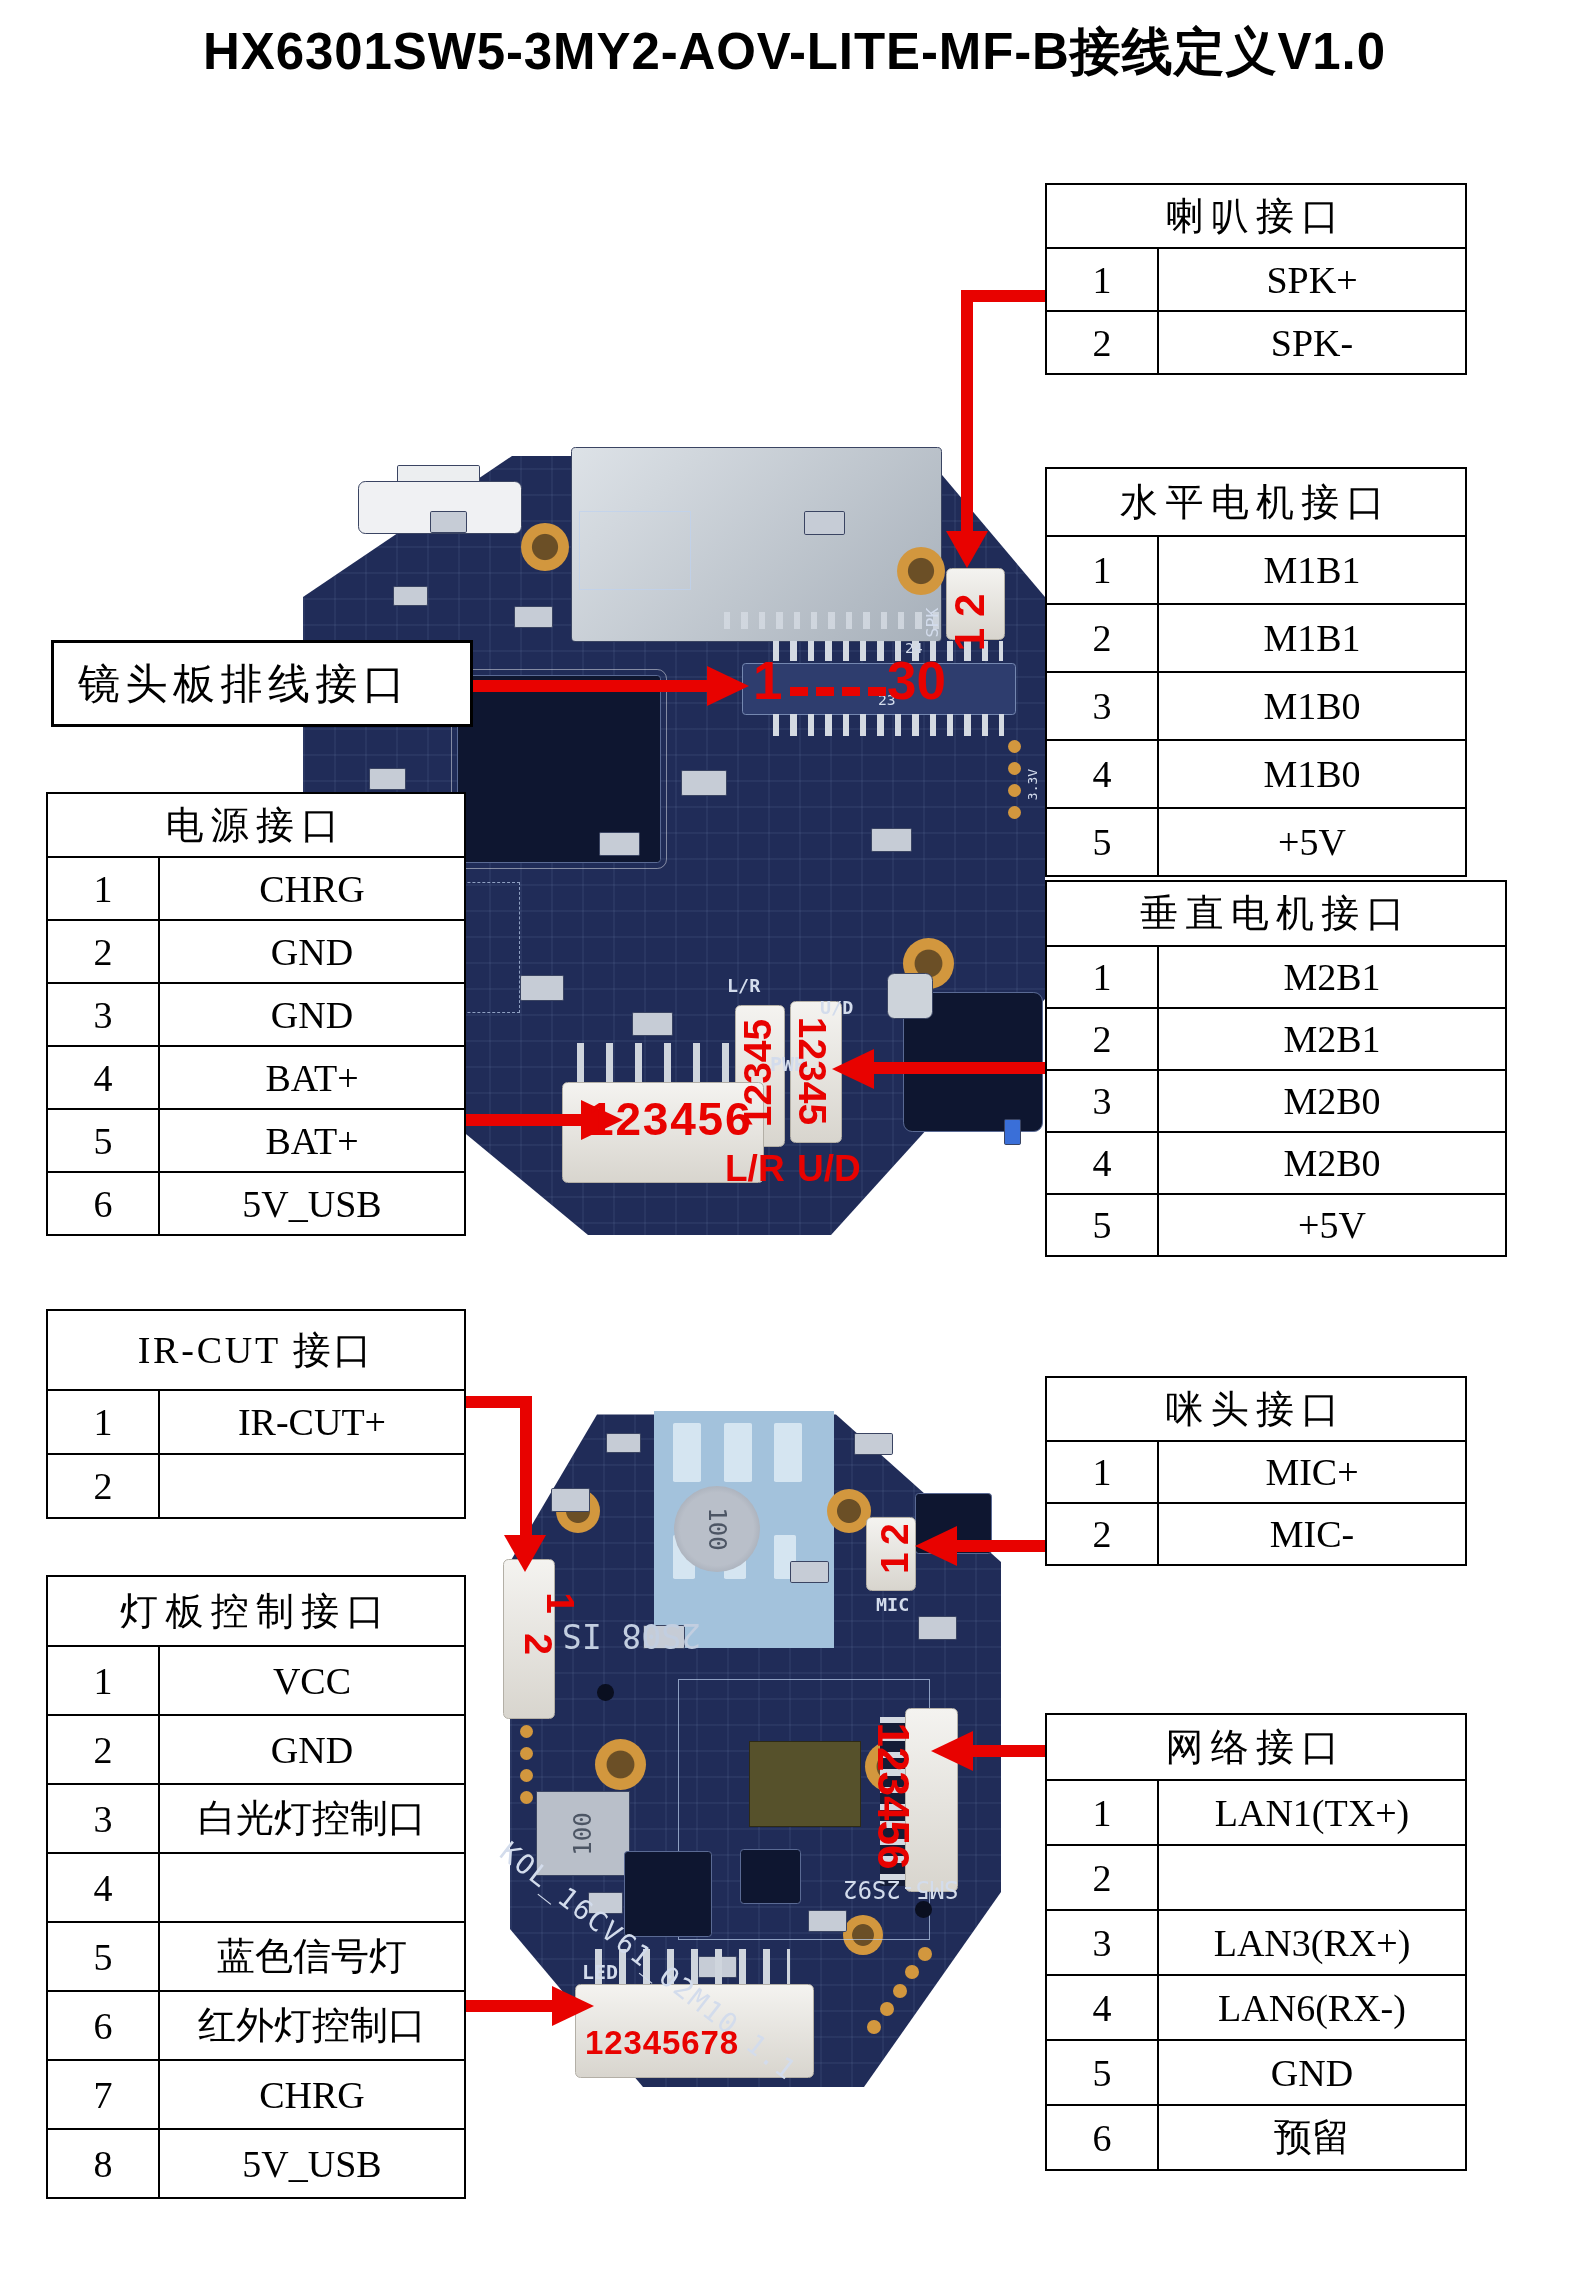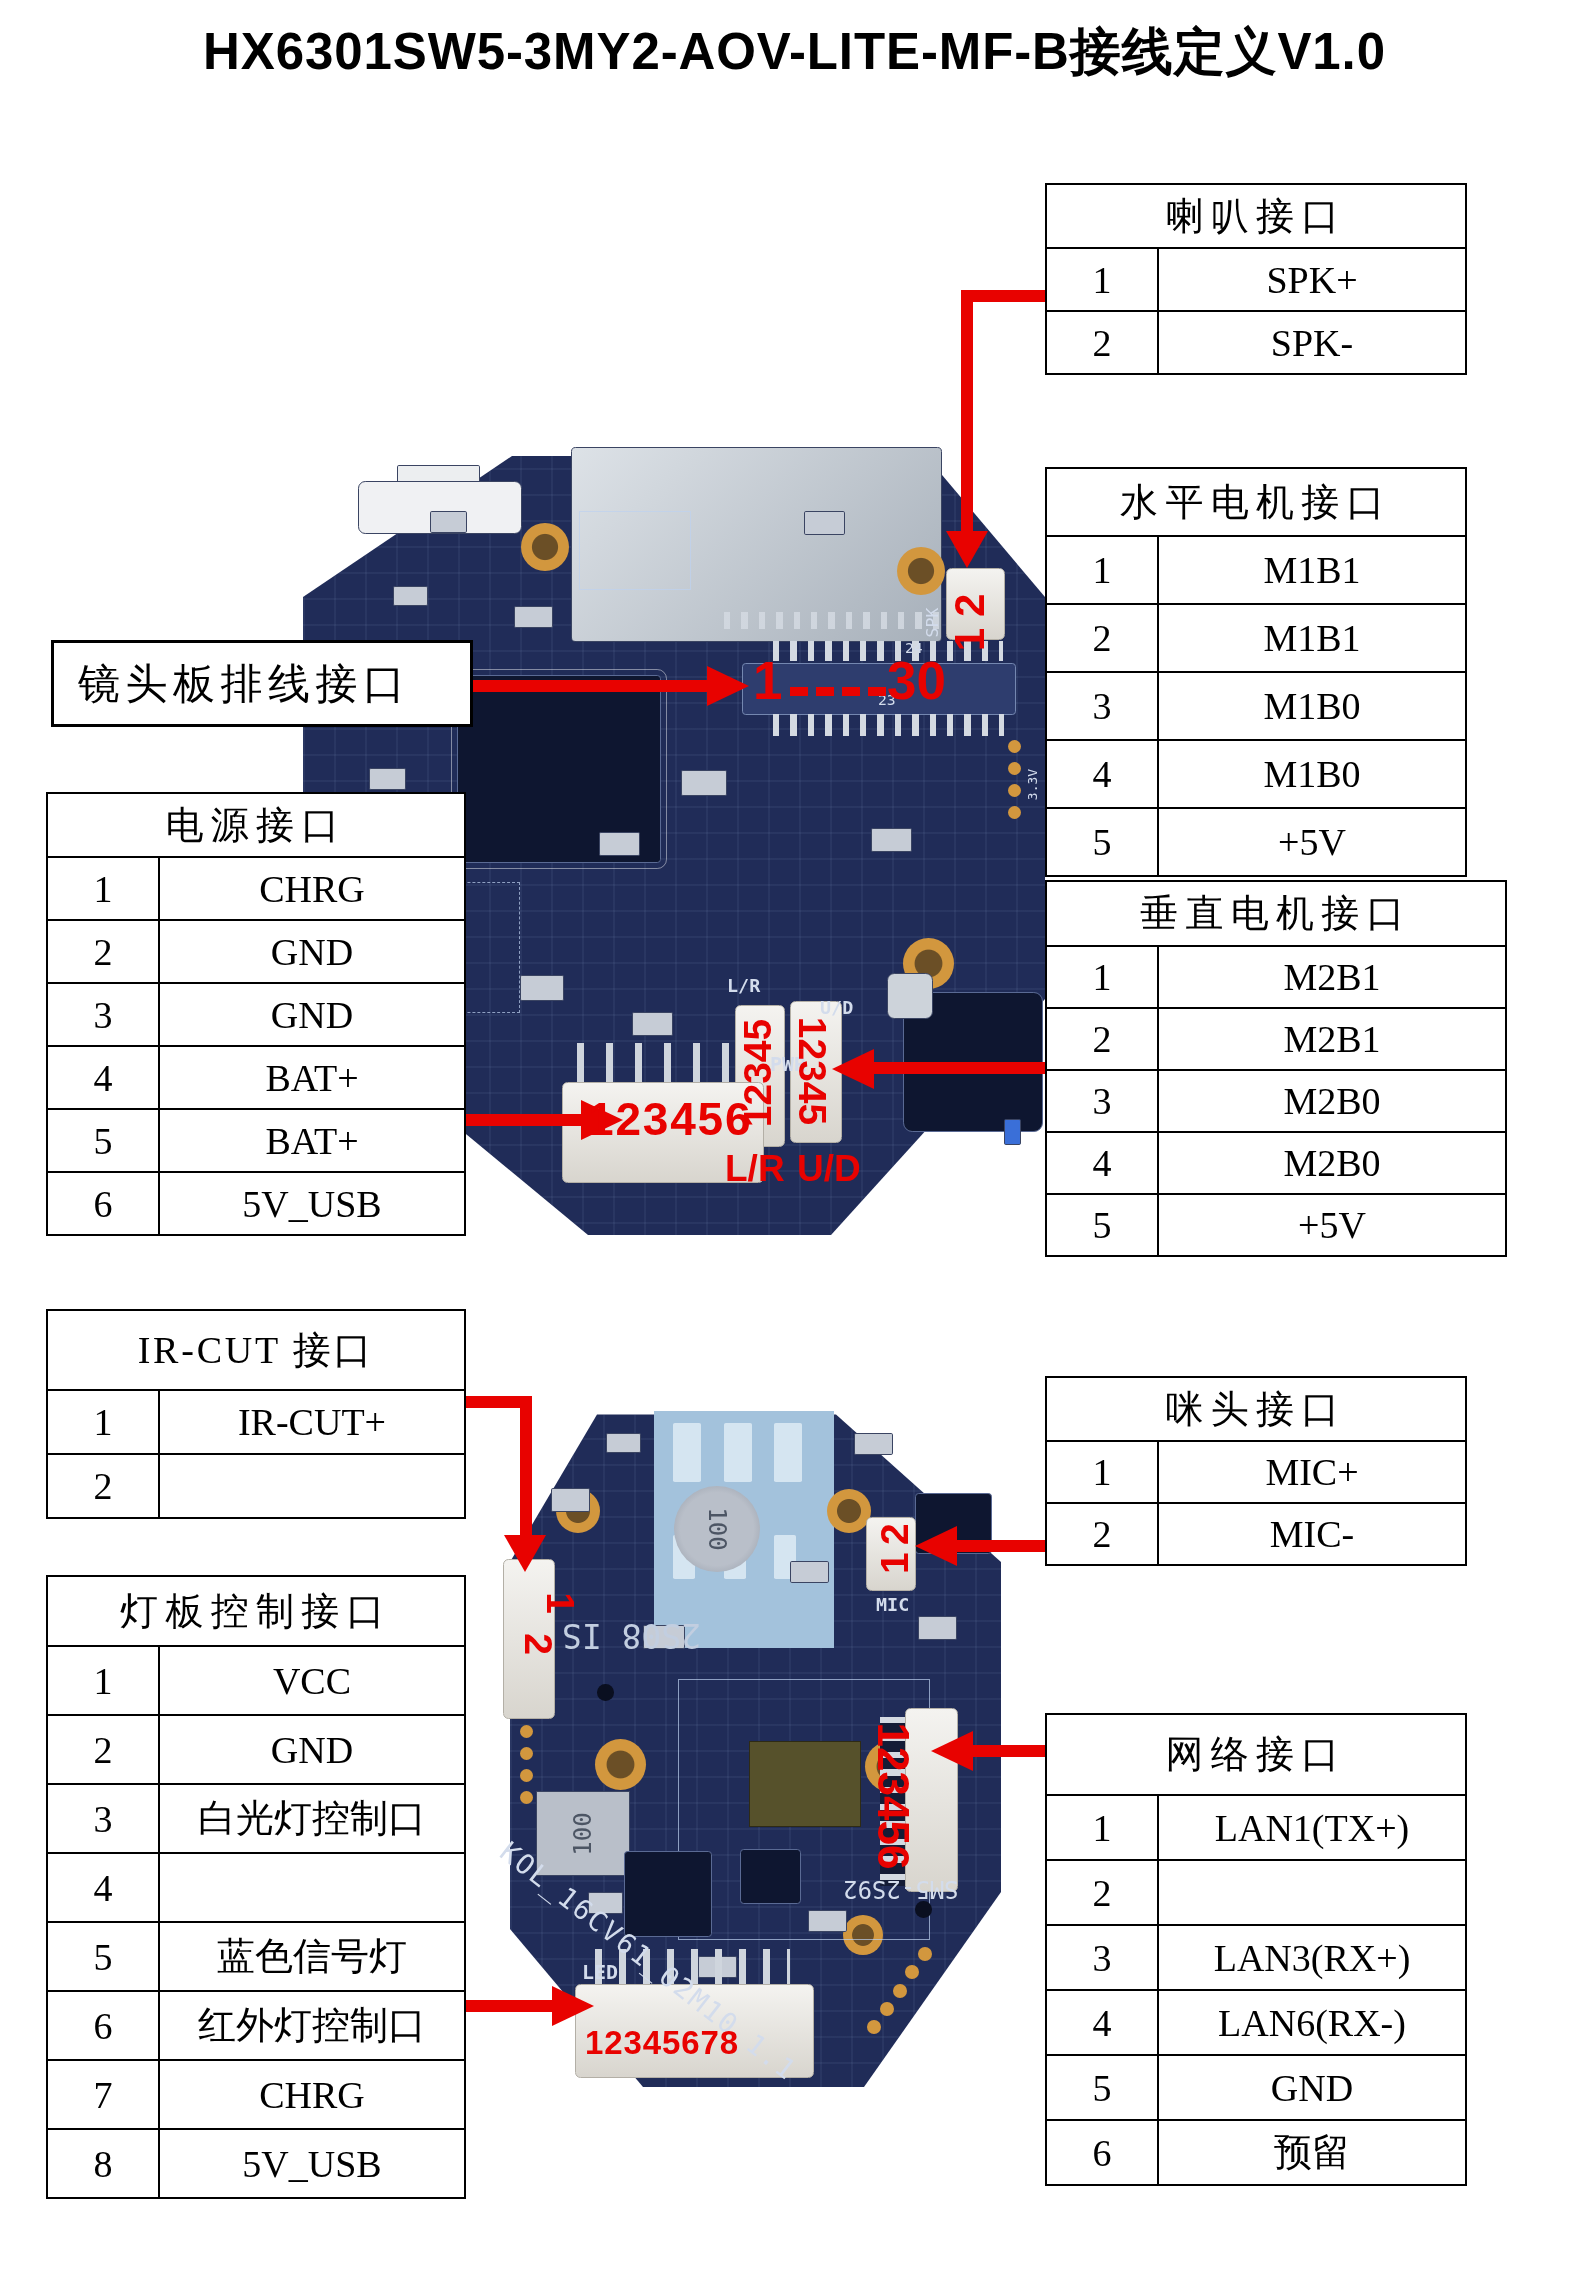--- a/index.html
+++ b/index.html
@@ -360,21 +360,21 @@
         <div class="td c2">MIC+</div>
       </div>
       <div class="tr">
         <div class="td c1">2</div>
         <div class="td c2">MIC-</div>
       </div>
     </div>
 </div>
 
 <div class="tbl" style="left:1045px;top:1713px;width:422px;--rh:65px">
-  <div class="th" style="height:79px">网络接口</div>
+  <div class="th" style="height:64px">网络接口</div>
   <div>
       <div class="tr">
         <div class="td c1">1</div>
         <div class="td c2">LAN1(TX+)</div>
       </div>
       <div class="tr">
         <div class="td c1">2</div>
       </div>
       <div class="tr">
         <div class="td c1">3</div>

